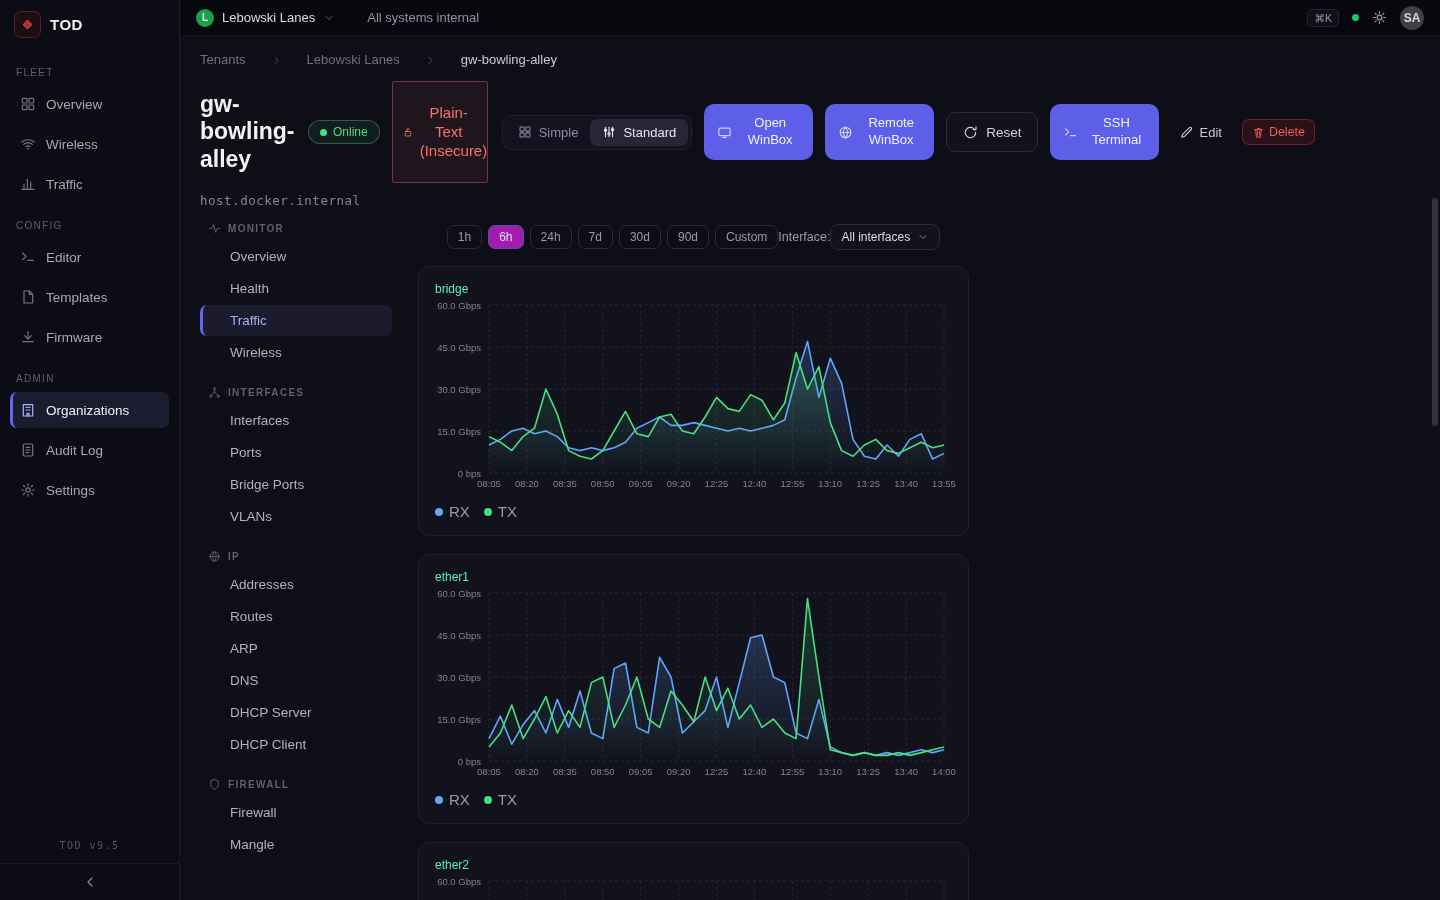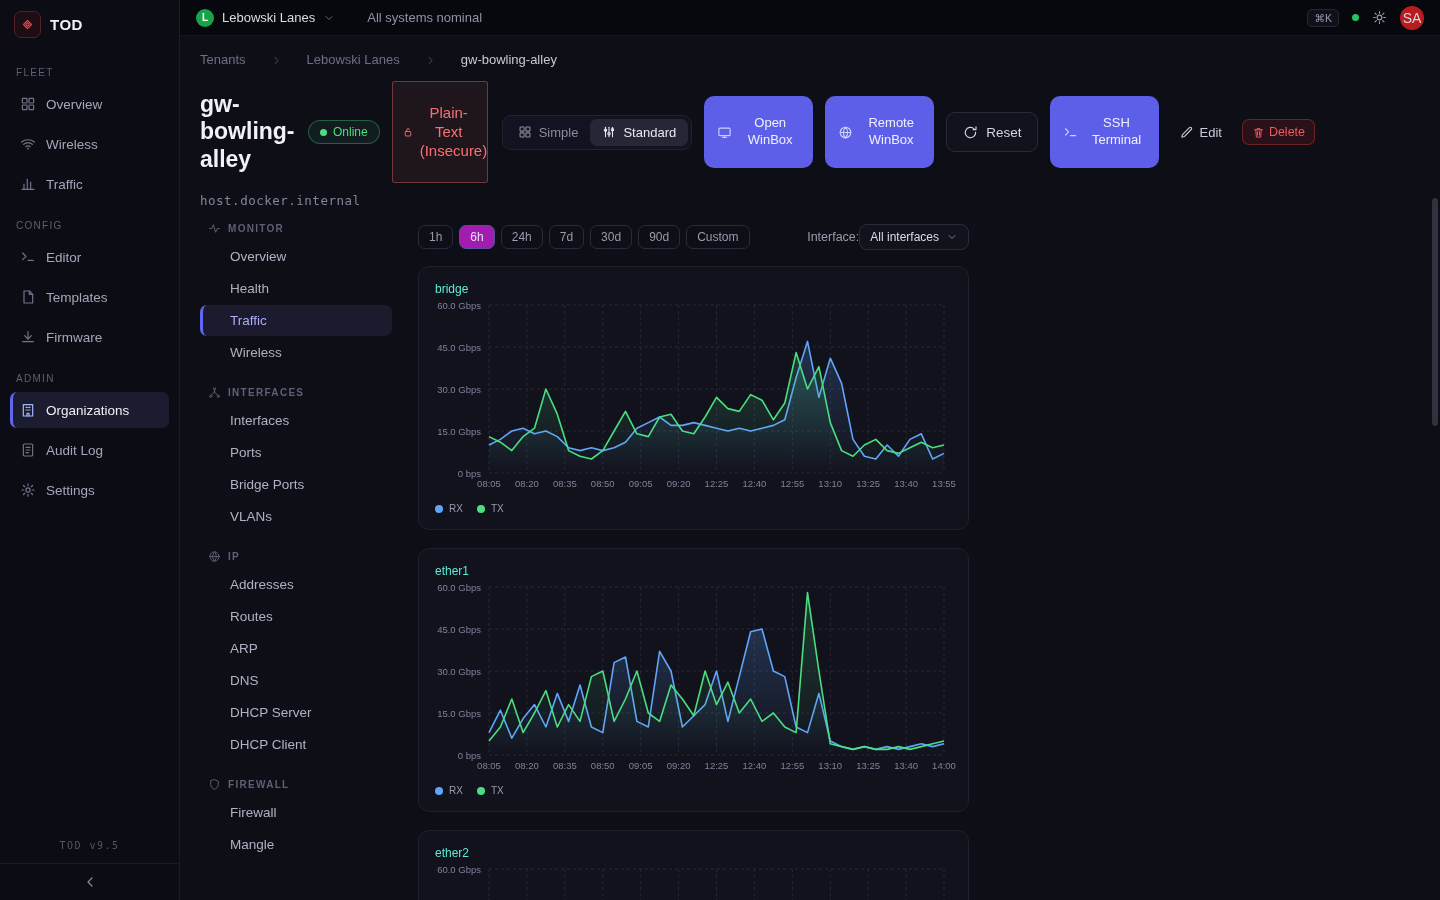--- a/index.html
+++ b/index.html
@@ -29,21 +29,21 @@
 .topbar{height:36px;background:#07070e;display:flex;align-items:center;justify-content:space-between;padding:0 16px;border-bottom:1px solid #14141e}
 .tb-left{display:flex;align-items:center;gap:8px}
 .tenant-avatar{width:18px;height:18px;border-radius:50%;background:#16a34a;color:#fff;font-size:10px;font-weight:700;display:flex;align-items:center;justify-content:center}
 .tenant-name{font-size:13px;color:#dcdce6}
 .tb-chev{color:#6d6d84}.tb-chev svg{width:12px;height:12px}
 .tb-status{font-size:13px;color:#9191a6;margin-left:24px}
 .tb-right{display:flex;align-items:center;gap:13px}
 .kbd{font-size:10.5px;color:#9a9aae;border:1px solid #262632;border-radius:5px;padding:2px 6px;background:#10101a;cursor:pointer}
 .tb-dot{width:7px;height:7px;border-radius:50%;background:#22c55e}
 .sun{color:#9a9aae;cursor:pointer}.sun svg{width:15px;height:15px}
-.avatar{width:24px;height:24px;border-radius:50%;background:#b91c1c;font-size:14px;font-weight:400;color:#d6d6e6;display:flex;align-items:center;justify-content:center;cursor:pointer}
+.avatar{width:24px;height:24px;border-radius:50%;background:#404040;font-size:12px;font-weight:700;color:#d6d6e6;display:flex;align-items:center;justify-content:center;cursor:pointer}
 
 
 .page{padding:16px 0 0 20px;height:864px;overflow:hidden;position:relative}
 .breadcrumb{display:flex;align-items:flex-end;gap:24px;font-size:13px;color:#6e6e86}
 .bc-item{cursor:pointer}
 .bc-item.current{color:#c8c8d8;cursor:default}
 .bc-sep{color:#4c4c62;display:flex}.bc-sep svg{width:13px;height:13px}
 .device-head{display:flex;align-items:center;margin-top:14px;gap:12px}
 .page-title{font-size:23px;line-height:1.2;font-weight:700;width:96px;color:#f1f1f7}
 .badge{display:flex;align-items:center;gap:6px;border-radius:999px}
@@ -51,58 +51,58 @@
 .badge .dot{width:7px;height:7px;border-radius:50%;background:#4ade80}
 .badge.insecure{background:rgba(248,113,113,.07);border:1px solid rgba(248,113,113,.38);color:#f87171;font-size:15px;padding:22px 9px;border-radius:3px}
 .badge.insecure .ic svg{width:12px;height:12px}
 .badge.insecure .txt{width:58px;line-height:1.25;text-align:center}
 .mode-toggle{display:flex;background:#121220;border:1px solid #22222f;border-radius:9px;padding:3px;margin-left:2px}
 .mode-btn{display:flex;align-items:center;gap:7px;background:transparent;border:0;color:#8c8ca0;font-size:13px;padding:6px 12px;border-radius:7px;cursor:pointer}
 .mode-btn .ic svg{width:14px;height:14px}
 .mode-btn.active{background:#262637;color:#e8e8f2}
 .btn{display:flex;align-items:center;gap:8px;border:0;border-radius:10px;cursor:pointer}
 .btn .ic svg{width:15px;height:15px}
-.btn.primary{background:#5d5fe8;color:#eef0ff;font-size:13px;height:72px;padding:0 13px}
+.btn.primary{background:#5d5fe8;color:#eef0ff;font-size:13px;height:56px;padding:0 13px}
 .btn.primary .lbl{width:60px;text-align:center;line-height:1.3}
 .btn.primary .ic{color:#ccd1ff}
 .btn.ghost{background:#12121d;border:1px solid #2a2a3a;color:#d6d6e2;font-size:13.5px;height:40px;padding:0 16px;border-radius:9px}
 .btn.plain{background:transparent;color:#c9c9d8;font-size:13px;height:30px;padding:0 8px;gap:5px}
 .btn.danger{background:#2a1019;border:1px solid rgba(239,68,68,.35);color:#ef5a5a;font-size:12.5px;height:26px;padding:0 9px;border-radius:7px;gap:4px}
 .btn.danger .ic svg{width:13px;height:13px}
 .host{font-family:"DejaVu Sans Mono",monospace;font-size:12.5px;color:#84849a;margin-top:10px;letter-spacing:.5px}
 
 
 .content-row{display:flex;margin-top:10px;gap:26px}
 .subnav{width:192px;flex-shrink:0}
 .sn-sec{display:flex;align-items:center;gap:7px;font-size:10px;font-weight:700;letter-spacing:1.3px;color:#5f5f76;margin:18px 0 6px 8px}
 .sn-sec:first-child{margin-top:4px}
 .sn-sec .ic{color:#5f5f76}.sn-sec .ic svg{width:13px;height:13px}
 .sn-item{padding:8px 10px 8px 30px;font-size:13.5px;color:#b1b1c4;border-radius:7px;margin-bottom:1px;cursor:pointer}
 .sn-item.active{background:#1b1b2d;border-left:3px solid #6366f1;padding-left:27px;color:#a9aef5}
 .charts-col{width:551px}
-.charts-toolbar{display:flex;justify-content:space-between;align-items:center;margin:6px 0 16px}
+.charts-toolbar{display:flex;justify-content:center;align-items:center;margin:6px 0 16px}
 .ranges{display:flex;gap:6px}
 .range-btn{background:transparent;border:1px solid #2a2a3c;color:#9a9aae;font-size:12px;border-radius:7px;padding:4px 10px;cursor:pointer}
 .range-btn.active{background:#a21caf;border-color:#55519e;color:#e3e3ff}
 .iface{display:flex;align-items:center;}
 .iface-label{font-size:12.5px;color:#9a9aae}
 .iface-select{display:flex;align-items:center;gap:7px;background:#12121d;border:1px solid #2a2a3c;border-radius:8px;padding:5px 10px;font-size:12px;color:#dcdce8;cursor:pointer}
 .iface-select .ic{color:#8a8a9e}.iface-select .ic svg{width:12px;height:12px}
 .chart-card{background:#12121d;border:1px solid #20202e;border-radius:11px;padding:15px 16px;margin-bottom:18px}
 .chart-title{font-size:12px;color:#5eead4;margin-bottom:9px}
 .plot-wrap{display:flex}
 .ylabs{position:relative;width:54px;flex-shrink:0}
 .ylab{position:absolute;right:8px;font-size:9.5px;color:#80809a;white-space:nowrap}
 .plot{position:relative;width:455px}
 .plot svg{display:block;overflow:visible}
 .grid line{stroke:#272739;stroke-width:1;stroke-dasharray:3 3}
 .xlabs{position:relative;height:14px;margin-top:5px}
 .xlabs span{position:absolute;transform:translateX(-50%);font-size:9.5px;color:#80809a;top:0}
 .legend{display:flex;gap:14px;margin-top:11px}
-.lg-item{display:flex;align-items:center;gap:6px;font-size:10px;color:#9a9aae}
+.lg-item{display:flex;align-items:center;gap:6px;font-size:15px;color:#9a9aae}
 .lg-item i{width:8px;height:8px;border-radius:50%;display:block}
 .scroll-thumb{position:fixed;right:2px;top:198px;width:6px;height:228px;border-radius:3px;background:#31313f;z-index:9}
 </style>
 </head>
 <body>
 
 <aside class="sidebar">
   <div class="logo-row">
     <span class="logo-box">
         <svg viewBox="0 0 24 24" fill="none" stroke="currentColor" stroke-width="1.8" stroke-linecap="round" stroke-linejoin="round">
@@ -219,21 +219,21 @@
 
   <header class="topbar">
     <div class="tb-left">
       <span class="tenant-avatar">L</span>
       <span class="tenant-name">Lebowski Lanes</span>
       <span class="ic tb-chev">
           <svg viewBox="0 0 24 24" fill="none" stroke="currentColor" stroke-width="1.8" stroke-linecap="round" stroke-linejoin="round">
             <polyline points="6 9 12 15 18 9"></polyline>
           </svg>
         </span>
-      <span class="tb-status">All systems nominal</span>
+      <span class="tb-status">All systems internal</span>
     </div>
     <div class="tb-right">
       <span class="kbd">⌘K</span>
       <span class="tb-dot"></span>
       <span class="ic sun">
           <svg viewBox="0 0 24 24" fill="none" stroke="currentColor" stroke-width="1.8" stroke-linecap="round" stroke-linejoin="round">
             <circle cx="12" cy="12" r="3.8"></circle>
             <path d="M12 2.5v2.8M12 18.7v2.8M2.5 12h2.8M18.7 12h2.8M4.9 4.9l2 2M17.1 17.1l2 2M19.1 4.9l-2 2M4.9 19.1l2-2"></path>
           </svg>
         </span>

